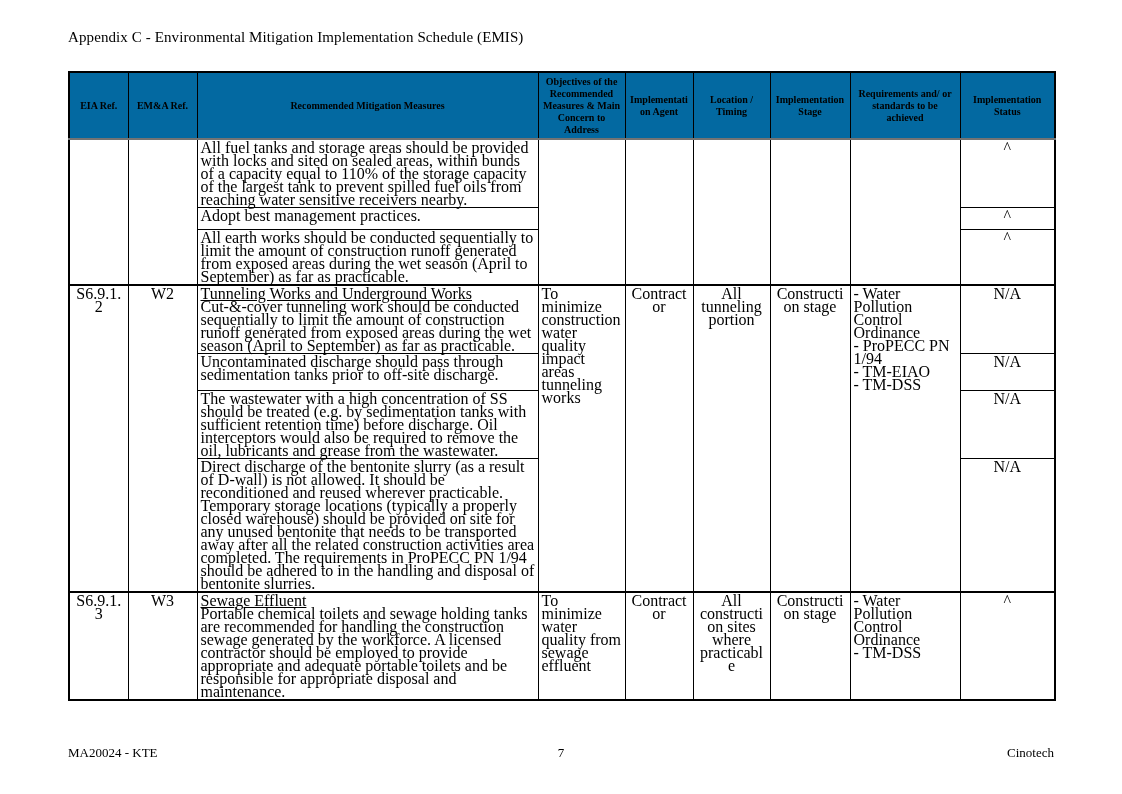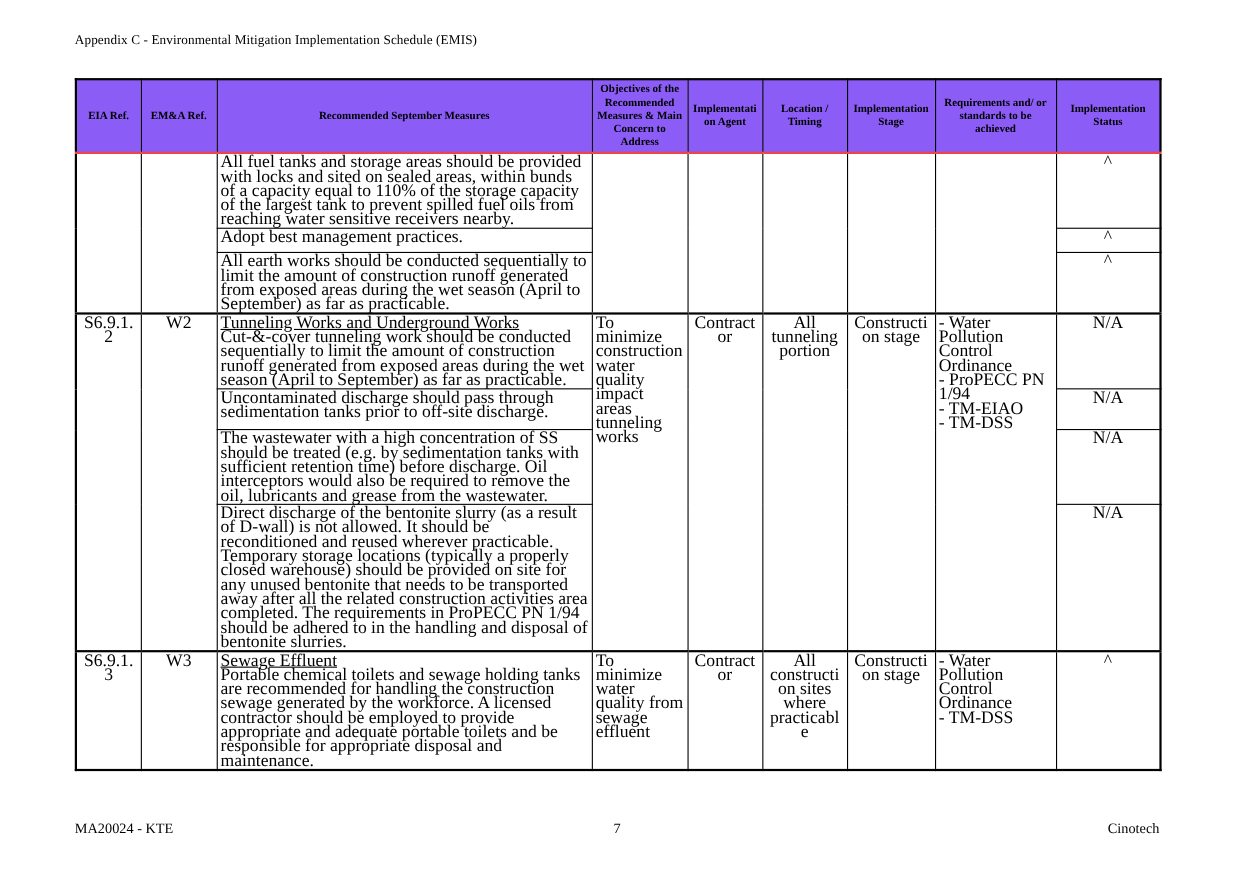--- a/index.html
+++ b/index.html
@@ -3,39 +3,39 @@
 <meta charset="utf-8">
 <style>
   html,body{margin:0;padding:0;}
   body{
     width:1122px;height:794px;background:#ffffff;color:#000;
     font-family:"Liberation Serif","DejaVu Serif",serif;
     position:relative;overflow:hidden;
   }
   .doc-header{
     position:absolute;left:68px;top:29px;
-    font-size:12px;letter-spacing:.1px;
+    font-size:15px;letter-spacing:.1px;
   }
   table.emis{
     position:absolute;left:68px;top:71px;width:986px;
     border-collapse:collapse;table-layout:fixed;
     border:2px solid #000;
   }
   th,td{
     border:1px solid #000;
     padding:1px 3px 1px 3px;
     vertical-align:top;
     font-size:16px;line-height:13px;
     white-space:pre-line;
     word-wrap:break-word;
   }
   thead th{
-    background:#8b5cf6;
+    background:#0369a1;
     font-weight:bold;text-align:center;vertical-align:middle;
-    border-bottom:2px solid #ef4444;
+    border-bottom:2px solid #737373;
     line-height:12px;font-size:10px;height:63px;
   }
   tr.grp > td{border-top:2px solid #000;}
   td.ctr{text-align:center;}
   td.status{text-align:center;}
   .mhead{display:block;text-decoration:underline;}
   
   tr.h64{height:64px;} tr.h22{height:22px;} tr.h55{height:55px;}
   tr.h61{height:61px;} tr.h37{height:37px;} tr.h62{height:62px;}
   tr.h103{height:103px;} tr.h85{height:61px;}
@@ -61,21 +61,21 @@
       <col style="width:68px">
       <col style="width:77px">
     <col style="width:80px">
       <col style="width:110px">
       <col style="width:95px">
   </colgroup>
   <thead>
     <tr>
       <th>EIA Ref.</th>
       <th>EM&amp;A Ref.</th>
-      <th>Recommended September Measures</th>
+      <th>Recommended Mitigation Measures</th>
       <th>Objectives of the
 Recommended
 Measures &amp; Main
 Concern to
 Address</th>
       <th>Implementati
 on Agent</th>
       <th>Location /
 Timing</th>
       <th>Implementation

